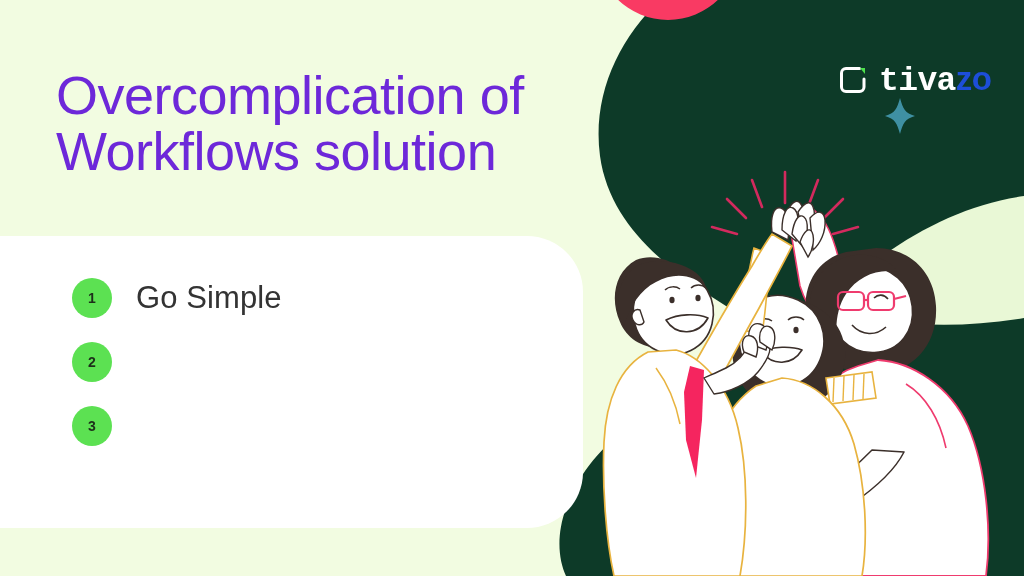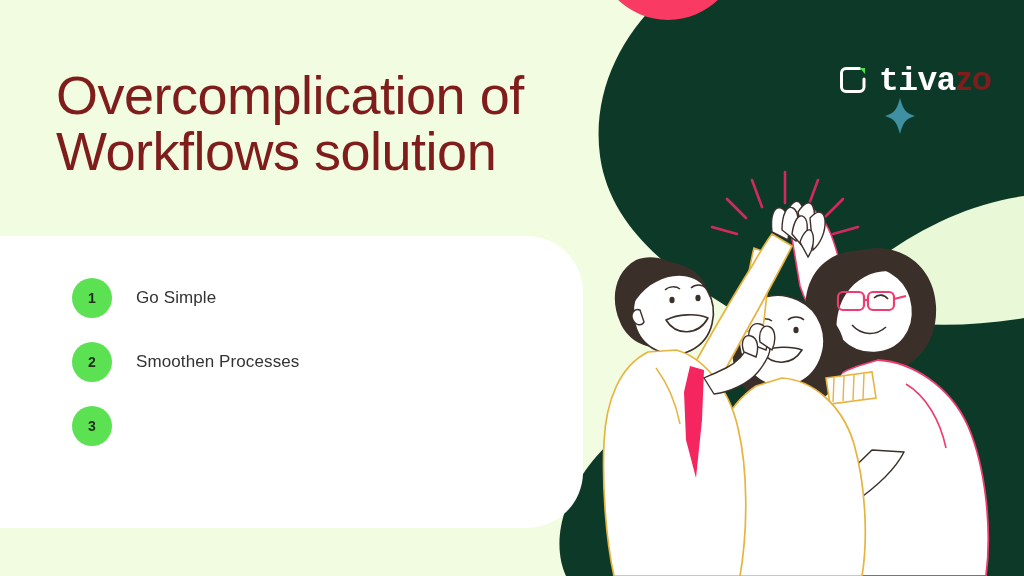--- a/index.html
+++ b/index.html
@@ -23,21 +23,21 @@
 
   
   .headline {
     position:absolute;
     left:56px; top:68px;
     width:600px;
     font-size:54px;
     line-height:1.03;
     font-weight:400;
     letter-spacing:-0.5px;
-    color:#7f1d1d;
+    color:#6d28d9;
     white-space:pre-line;
     z-index:6;
   }
 
   
   .card {
     position:absolute;
     left:-60px; top:236px;
     width:643px; height:292px;
     background:#ffffff;
@@ -67,21 +67,21 @@
     background:#5ce152;
     color:#1d2f1a;
     font-size:14px;
     font-weight:700;
     display:flex;
     align-items:center;
     justify-content:center;
     line-height:1;
   }
   .item-label {
-    font-size:17px;
+    font-size:31px;
     color:#333333;
     white-space:nowrap;
     letter-spacing:0.1px;
   }
 
   
   .logo {
     position:absolute;
     left:838px; top:62px;
     z-index:8;
@@ -90,21 +90,21 @@
     gap:11px;
   }
   .logo-mark { width:30px; height:30px; display:block; }
   .logo-text {
     font-size:33px;
     font-weight:700;
     letter-spacing:-0.6px;
     line-height:1;
   }
   .logo-text .a { color:#ffffff;font-family:Liberation Mono, monospace; }
-  .logo-text .b { color:#7f1d1d; }
+  .logo-text .b { color:#1d4ed8; }
 </style>
 </head>
 <body>
 
 <div class="slide">
 
   <svg class="art-layer" viewBox="0 0 1024 576">
     <defs>
       <clipPath id="slideClip">
           <rect x="0" y="0" width="1024" height="576"></rect>
@@ -342,21 +342,20 @@
 
   <div class="list">
 
     <div class="list-item">
       <span class="badge">1</span>
       <span class="item-label">Go Simple</span>
     </div>
 
     <div class="list-item">
       <span class="badge">2</span>
-      <span class="item-label">Smoothen Processes</span>
     </div>
 
     <div class="list-item">
       <span class="badge">3</span>
     </div>
 
   </div>
 
   <div class="logo">
     <svg class="logo-mark" viewBox="0 0 30 30">

